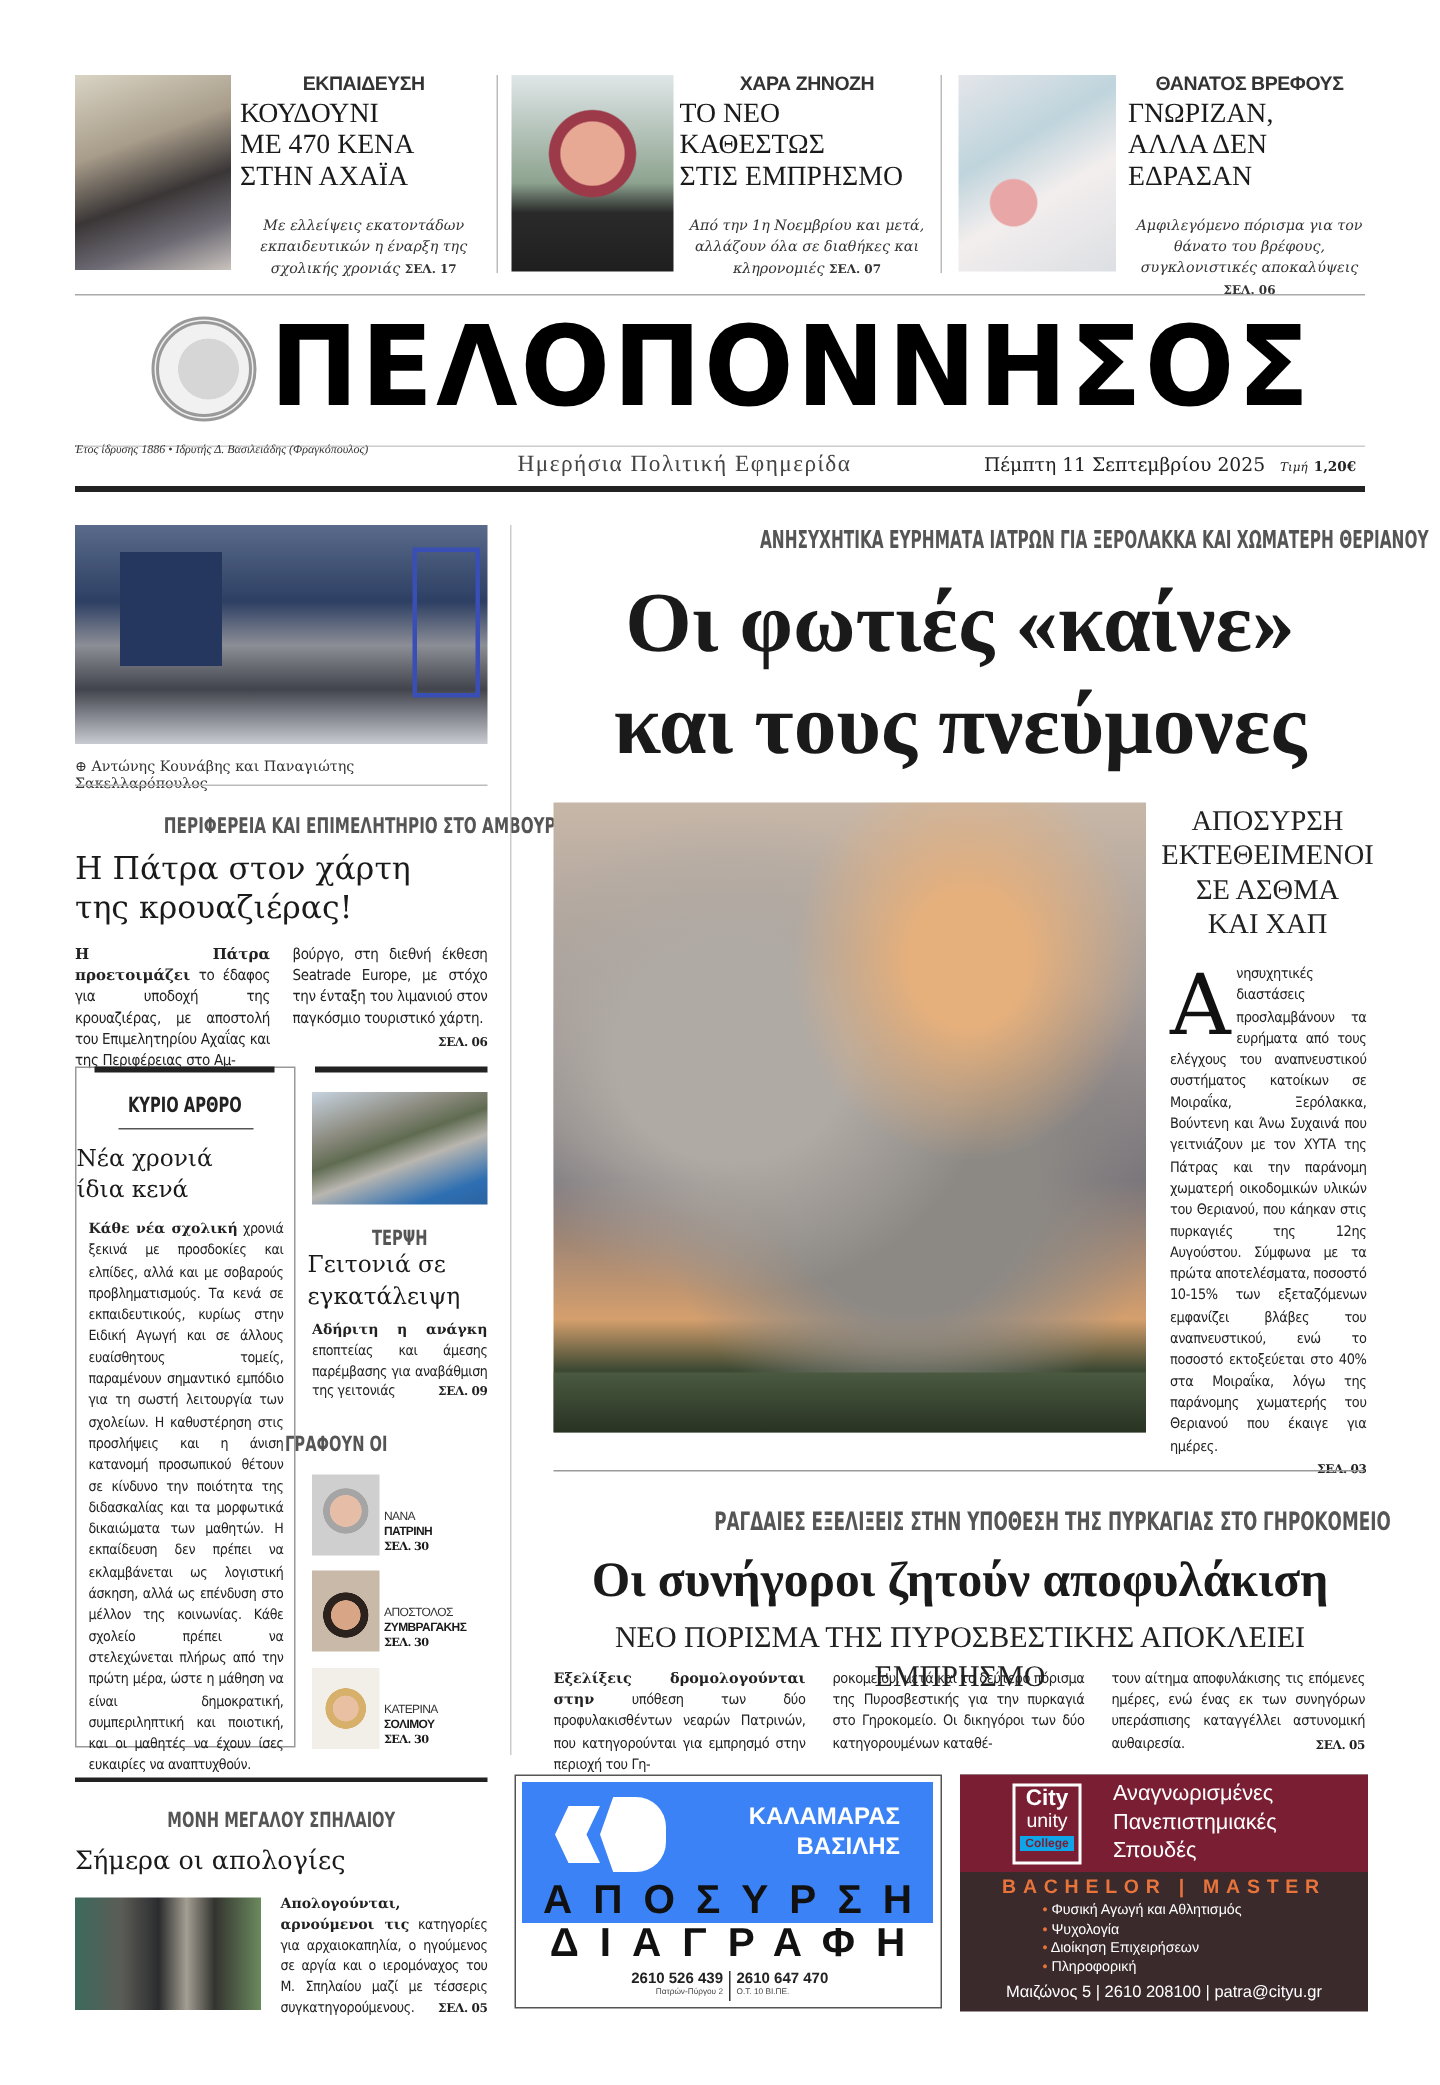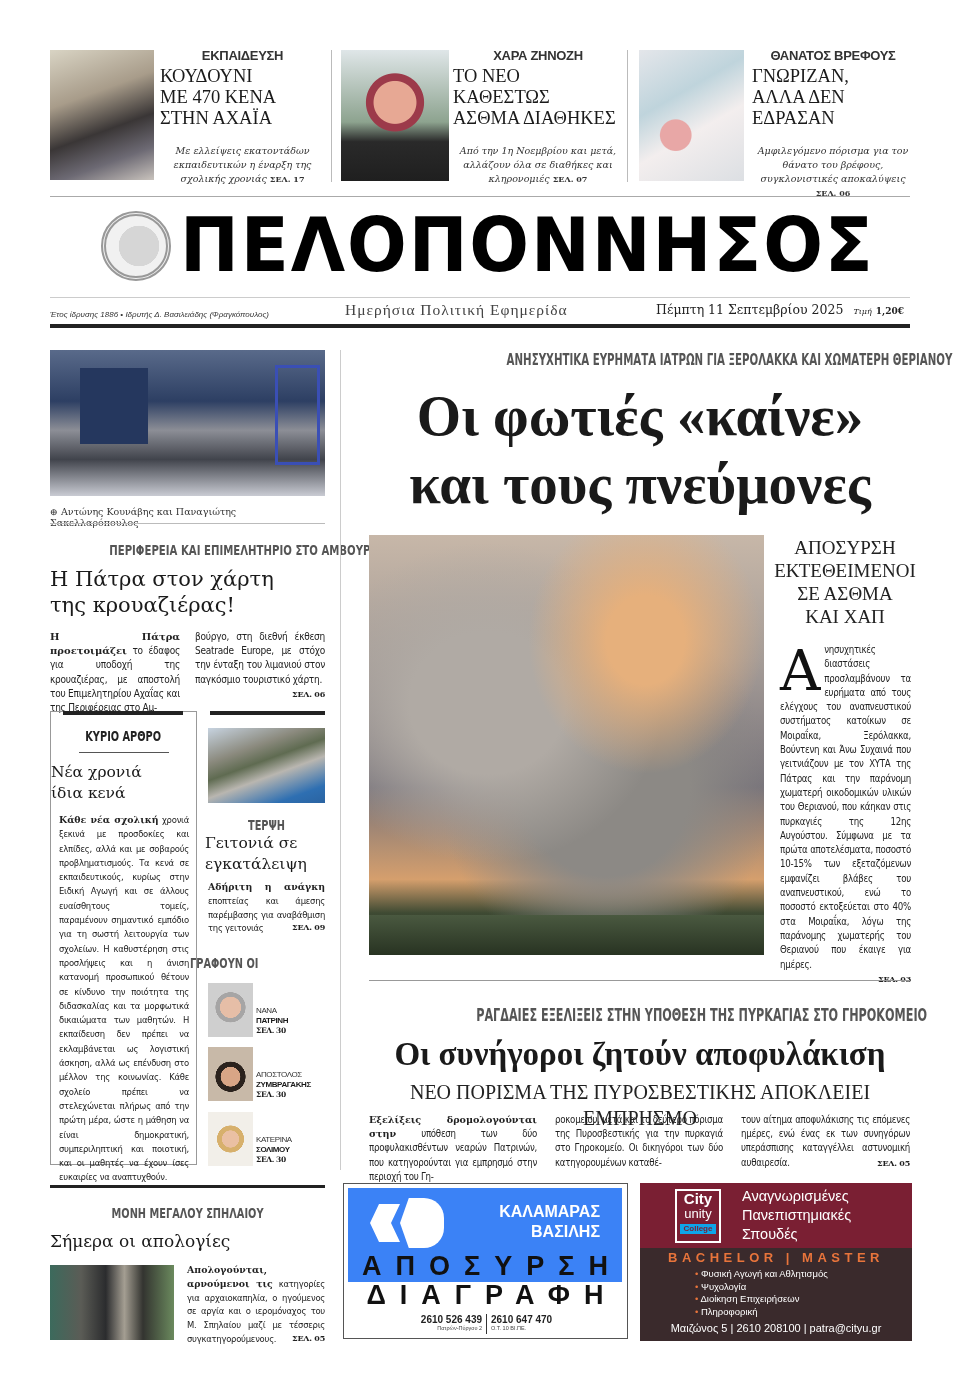--- a/index.html
+++ b/index.html
@@ -33,21 +33,21 @@
   </div>
 </div>
 <div class="vline" style="left:331px;top:50px;height:132px"></div>
 
 <div>
   <div class="photo" style="left:341px;top:50px;width:108px;height:131px;background:radial-gradient(circle at 50% 40%,#e7a894 0 22%,#9c3a4a 23% 30%,transparent 31%),linear-gradient(180deg,#dfe6e8 0%,#8da38f 55%,#2a2a2a 70%,#1f1f1f 100%)"></div>
   <div class="abs kicker" style="left:453px;top:48px;width:170px;font-size:13px">ΧΑΡΑ ΖΗΝΟΖΗ</div>
   <div class="abs serifh" style="left:453px;top:66px;width:170px;font-size:18.5px;line-height:21px">
     <div>ΤΟ ΝΕΟ</div>
       <div>ΚΑΘΕΣΤΩΣ</div>
-      <div>ΑΣΘΜΑ ΔΙΑΘΗΚΕΣ</div>
+      <div>ΣΤΙΣ ΕΜΠΡΗΣΜΟ</div>
   </div>
   <div class="abs teaser-sum" style="left:453px;top:144px;width:170px">
     <span>Από την 1η Νοεμβρίου και μετά, αλλάζουν όλα σε διαθήκες και κληρονομιές</span> <b style="font-style:normal;font-size:8px">ΣΕΛ. 07</b>
   </div>
 </div>
 <div class="vline" style="left:627px;top:50px;height:132px"></div>
 
 <div>
   <div class="photo" style="left:639px;top:50px;width:105px;height:131px;background:radial-gradient(circle at 35% 65%,#e8a7a6 0 14%,transparent 15%),linear-gradient(150deg,#e4e6ea 0%,#bfd4dc 35%,#f3eeee 60%,#dcdfe3 100%)"></div>
   <div class="abs kicker" style="left:752px;top:48px;width:162px;font-size:13px">ΘΑΝΑΤΟΣ ΒΡΕΦΟΥΣ</div>
@@ -58,21 +58,21 @@
   </div>
   <div class="abs teaser-sum" style="left:752px;top:144px;width:162px">
     <span>Αμφιλεγόμενο πόρισμα για τον θάνατο του βρέφους, συγκλονιστικές αποκαλύψεις</span> <b style="font-style:normal;font-size:8px">ΣΕΛ. 06</b>
   </div>
 </div>
 
 <div class="hline" style="left:50px;top:196px;width:860px;background:#aaa"></div>
 <div class="abs" style="left:101px;top:211px;width:70px;height:70px;border-radius:50%;border:5px double #999;background:radial-gradient(circle at 55% 50%,#d6d6d6 0 45%,#f1f1f1 46%)"></div>
 <div class="abs" style="left:180px;top:205px;width:680px;height:80px;font-family:'DejaVu Sans',sans-serif;font-weight:bold;font-size:74px;line-height:80px;letter-spacing:2px;color:#000;transform:scaleX(0.95);transform-origin:left;white-space:nowrap">ΠΕΛΟΠΟΝΝΗΣΟΣ</div>
 <div class="hline" style="left:50px;top:297px;width:860px;background:#ccc"></div>
-<div class="abs" style="left:50px;top:310px;font-size:8px;font-style:italic;color:#333;font-family:Liberation Sans, sans-serif">Έτος ίδρυσης 1886 • Ιδρυτής Δ. Βασιλειάδης (Φραγκόπουλος)</div>
+<div class="abs" style="left:50px;top:295px;font-size:8px;font-style:italic;color:#333;font-family:Liberation Serif, serif">Έτος ίδρυσης 1886 • Ιδρυτής Δ. Βασιλειάδης (Φραγκόπουλος)</div>
 <div class="abs" style="left:345px;top:301px;font-size:15.5px;color:#444;letter-spacing:1px;font-family:Liberation Serif, serif">Ημερήσια Πολιτική Εφημερίδα</div>
 <div class="abs" style="left:656px;top:302px;font-size:12.5px;color:#222">
   <span>Πέμπτη 11 Σεπτεμβρίου 2025</span>
   <span style="font-size:8px;font-style:italic;margin-left:6px">Τιμή</span>
   <b style="font-size:9px">1,20€</b>
 </div>
 <div class="abs" style="left:50px;top:324px;width:860px;height:4px;background:#222"></div>
 
 <div>
   <div class="photo" style="left:50px;top:350px;width:275px;height:146px;background:linear-gradient(180deg,#596a8a 0%,#2d3f63 35%,#8c8e96 55%,#41444c 75%,#c9cbd3 100%)">

